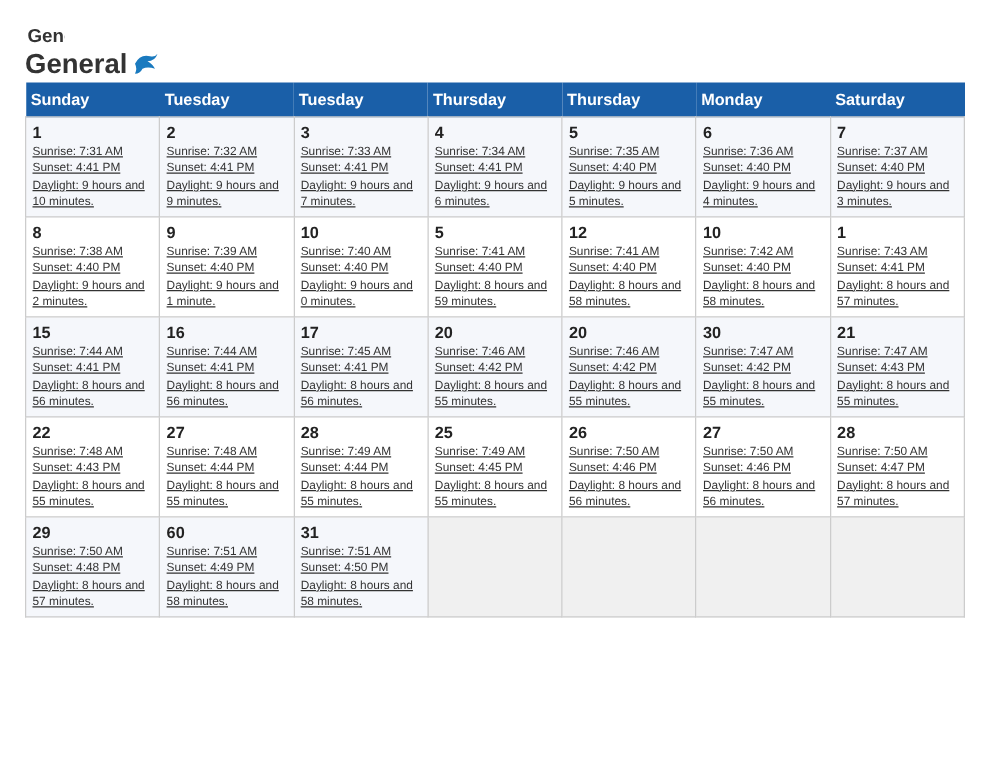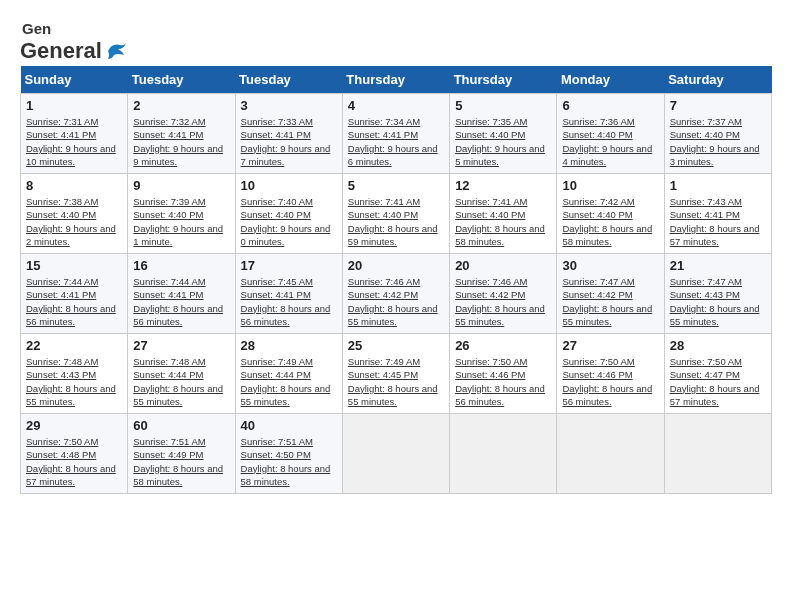--- a/index.html
+++ b/index.html
@@ -155,20 +155,20 @@
         <td><span class="day-num">27</span><span class="day-info">Sunrise: 7:48 AM<br>Sunset: 4:44 PM<br>Daylight: 8 hours and 55 minutes.</span></td>
         <td><span class="day-num">28</span><span class="day-info">Sunrise: 7:49 AM<br>Sunset: 4:44 PM<br>Daylight: 8 hours and 55 minutes.</span></td>
         <td><span class="day-num">25</span><span class="day-info">Sunrise: 7:49 AM<br>Sunset: 4:45 PM<br>Daylight: 8 hours and 55 minutes.</span></td>
         <td><span class="day-num">26</span><span class="day-info">Sunrise: 7:50 AM<br>Sunset: 4:46 PM<br>Daylight: 8 hours and 56 minutes.</span></td>
         <td><span class="day-num">27</span><span class="day-info">Sunrise: 7:50 AM<br>Sunset: 4:46 PM<br>Daylight: 8 hours and 56 minutes.</span></td>
         <td><span class="day-num">28</span><span class="day-info">Sunrise: 7:50 AM<br>Sunset: 4:47 PM<br>Daylight: 8 hours and 57 minutes.</span></td>
       </tr>
       <tr>
         <td><span class="day-num">29</span><span class="day-info">Sunrise: 7:50 AM<br>Sunset: 4:48 PM<br>Daylight: 8 hours and 57 minutes.</span></td>
         <td><span class="day-num">60</span><span class="day-info">Sunrise: 7:51 AM<br>Sunset: 4:49 PM<br>Daylight: 8 hours and 58 minutes.</span></td>
-        <td><span class="day-num">40</span><span class="day-info">Sunrise: 7:51 AM<br>Sunset: 4:50 PM<br>Daylight: 8 hours and 58 minutes.</span></td>
+        <td><span class="day-num">31</span><span class="day-info">Sunrise: 7:51 AM<br>Sunset: 4:50 PM<br>Daylight: 8 hours and 58 minutes.</span></td>
         <td class="empty-cell"></td>
         <td class="empty-cell"></td>
         <td class="empty-cell"></td>
         <td class="empty-cell"></td>
       </tr>
     </tbody>
 </table>
 
 </body></html>

